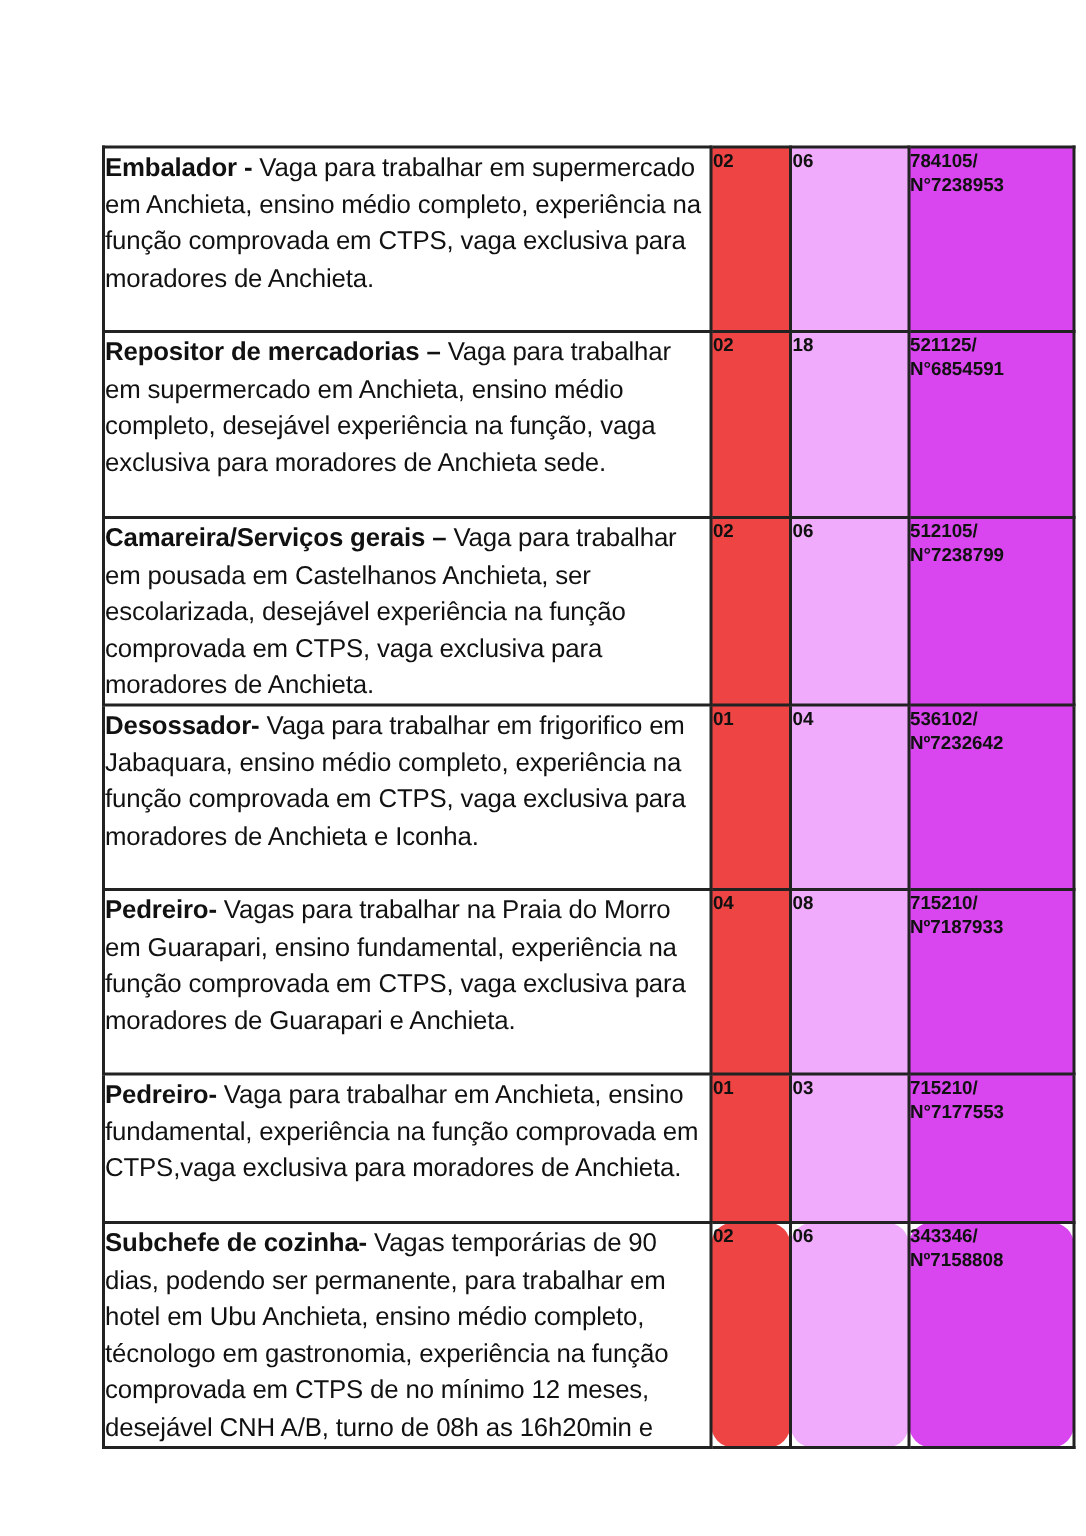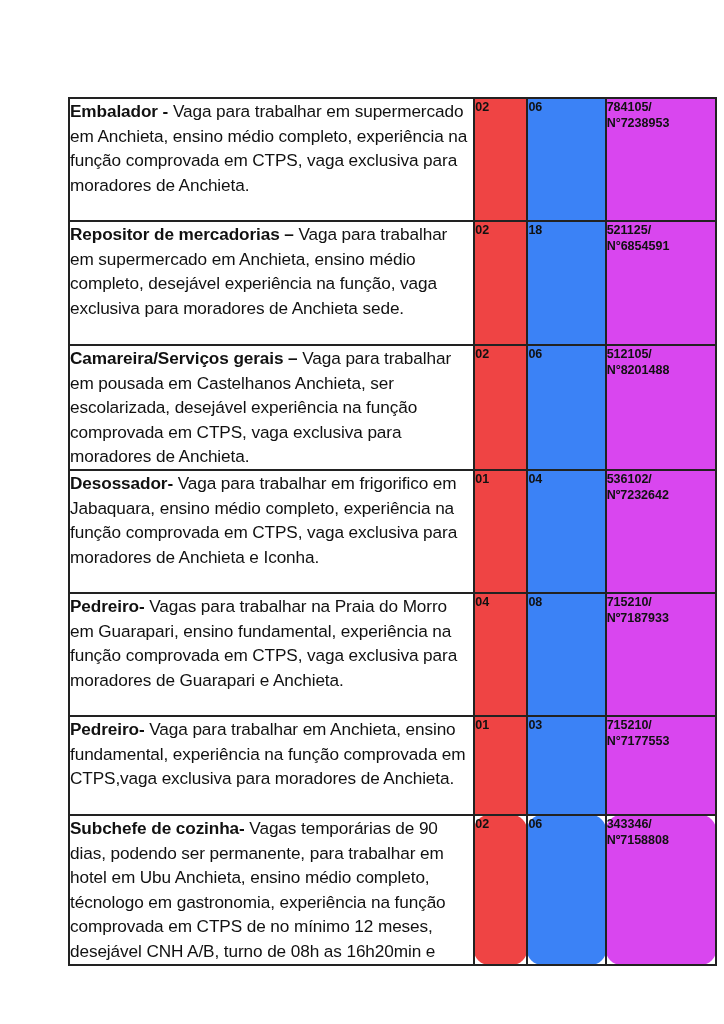--- a/index.html
+++ b/index.html
@@ -17,21 +17,21 @@
     padding: 0;
   }
   td.desc {
     width: 402px; background: #fff;
     font-size: 17.2px; line-height: 24.6px;
     padding: 1px 0 0 1px;
     letter-spacing: -0.1px;
   }
   td.desc .title { font-weight: bold; }
   td.c1 { width: 51px; background: #ef4444; }
-  td.c2 { width: 76px; background: #3b82f6; }
+  td.c2 { width: 76px; background: #f0abfc; }
   td.c3 { width: 108px; background: #d946ef; }
   td.num {
     font-weight: bold; font-size: 12.5px; line-height: 16px;
     padding: 2px 0 0 2px;
   }
   tr.r1 td { height: 121px; }
   tr.r2 td { height: 122px; }
   tr.r3 td { height: 120px; }
   tr.r4 td { height: 121px; }
   tr.r5 td { height: 121px; }
@@ -60,21 +60,21 @@
           <div>521125/</div>
           <div>N°6854591</div>
         </td>
     </tr>
     <tr class="r3">
       <td class="desc"><span class="title">Camareira/Serviços gerais –</span><span> Vaga para trabalhar em pousada em Castelhanos Anchieta, ser escolarizada, desejável experiência na função comprovada em CTPS, vaga exclusiva para moradores de Anchieta.</span></td>
       <td class="c1 num">02</td>
       <td class="c2 num">06</td>
       <td class="c3 num">
           <div>512105/</div>
-          <div>N°8201488</div>
+          <div>N°7238799</div>
         </td>
     </tr>
     <tr class="r4">
       <td class="desc"><span class="title">Desossador-</span><span> Vaga para trabalhar em frigorifico em Jabaquara, ensino médio completo, experiência na função comprovada em CTPS, vaga exclusiva para moradores de Anchieta e Iconha.</span></td>
       <td class="c1 num">01</td>
       <td class="c2 num">04</td>
       <td class="c3 num">
           <div>536102/</div>
           <div>Nº7232642</div>
         </td>

